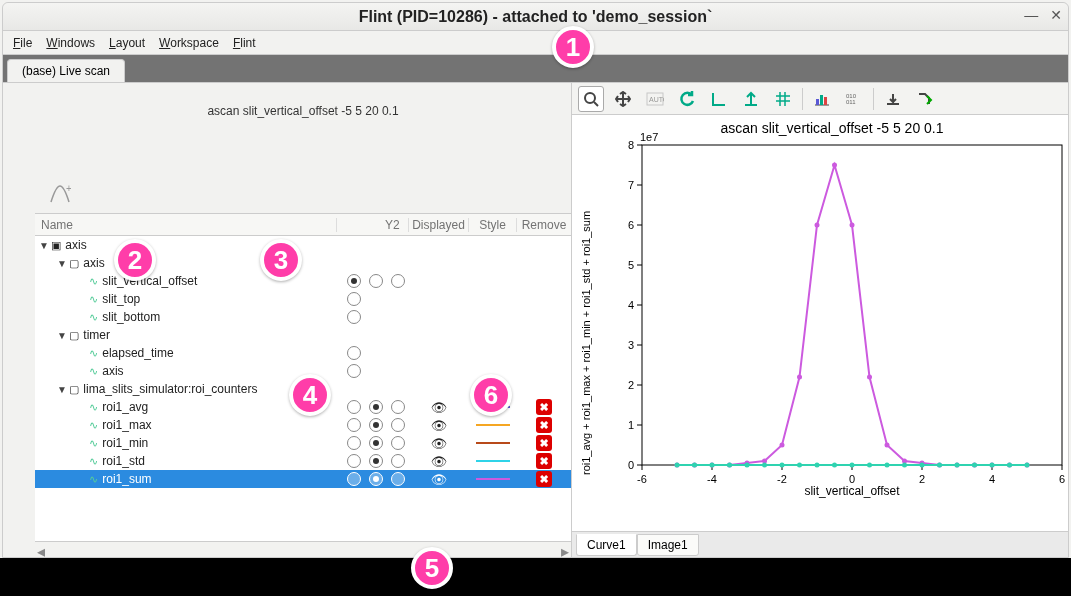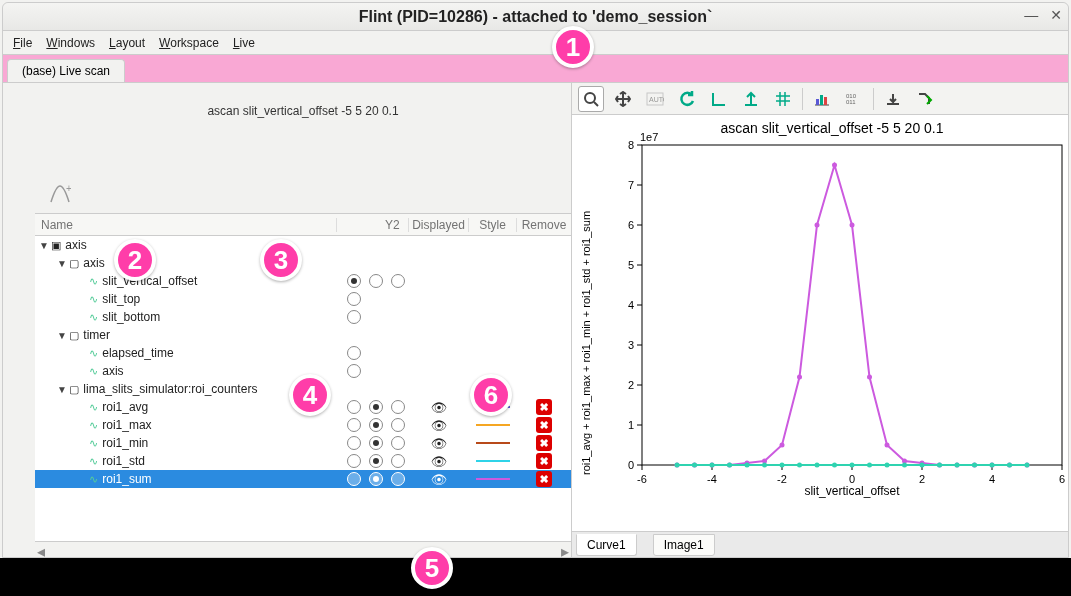--- a/index.html
+++ b/index.html
@@ -4,21 +4,21 @@
 <style>
   * { box-sizing: border-box; margin: 0; padding: 0; font-family: sans-serif; }
   body { background: #f2f2f0; width: 1071px; height: 596px; position: relative; overflow: hidden; }
   .window { width: 1067px; height: 556px; background: #f2f2f0; border: 1px solid #ccc; border-radius: 6px 6px 0 0; margin: 2px auto 0; display: flex; flex-direction: column; }
   .titlebar { height: 28px; display: flex; align-items: center; border-radius: 6px 6px 0 0; background: linear-gradient(#f4f4f2,#e8e8e6); border-bottom: 1px solid #ccc; position: relative; }
   .title { flex: 1; text-align: center; font-size: 16px; font-weight: bold; color: #222; }
   .winctrls { position: absolute; right: 6px; top: 4px; display: flex; gap: 12px; font-size: 14px; color: #555; }
   .menubar { height: 24px; display: flex; align-items: center; gap: 14px; padding: 0 10px; font-size: 12px; color: #222; border-bottom: 1px solid #ccc; }
   .menubar span { text-decoration-color: transparent; }
   .menubar span::first-letter { text-decoration: underline; }
-  .tabbar { height: 28px; display: flex; align-items: flex-end; padding-left: 4px; background: #f9a8d4; border-bottom: 1px solid #ccc; }
+  .tabbar { height: 28px; display: flex; align-items: flex-end; padding-left: 4px; background: #737373; border-bottom: 1px solid #ccc; }
   .tab { background: #f2f2f0; border: 1px solid #ccc; border-bottom: none; border-radius: 4px 4px 0 0; padding: 4px 14px; font-size: 12px; }
   .content { flex: 1; display: flex; padding-left: 32px; }
   .left { width: 537px; display: flex; flex-direction: column; border-right: 1px solid #ccc; }
   .scanhdr { text-align: center; font-size: 12px; color: #333; padding: 4px 0; }
   .peak-icon-row { height: 34px; display: flex; align-items: center; padding-left: 14px; color: #888; }
   .tree-wrap { flex: 1; display: flex; flex-direction: column; border-top: 1px solid #ccc; }
   .colhdr { display: flex; font-size: 12px; color: #737373; border-bottom: 1px solid #ccc; background: #f7f7f5; height: 22px; align-items: center; }
   .colhdr .chn { flex: 1; padding-left: 6px; border-right: 1px solid #ddd; }
   .colhdr .ch { width: 24px; text-align: left; border-right: 1px solid #ddd; }
   .colhdr .chd { width: 60px; text-align: center; border-right: 1px solid #ddd; }
@@ -37,21 +37,21 @@
   .swatch { width: 34px; height: 2px; display: inline-block; }
   .rmx { width: 16px; height: 16px; background: #d00; color: #fff; font-weight: bold; border-radius: 3px; font-size: 11px; display: inline-flex; align-items: center; justify-content: center; }
   .treefoot { height: 16px; border-top: 1px solid #ccc; display: flex; justify-content: space-between; padding: 0 2px; color: #888; }
   .right { flex: 1; display: flex; flex-direction: column; }
   .toolbar { height: 32px; display: flex; align-items: center; gap: 6px; padding: 0 6px; border-bottom: 1px solid #ccc; background: #f3f3f1; }
   .tbtn { width: 26px; height: 26px; display: flex; align-items: center; justify-content: center; border: 1px solid transparent; border-radius: 3px; color: #333; }
   .tbtn.active { background: #fff; border: 1px solid #aaa; }
   .tbtn.green svg { stroke: #0a8; }
   .tsep { width: 1px; height: 22px; background: #ccc; }
   .plotarea { flex: 1; background: #fff; position: relative; }
-  .bottabs { height: 26px; display: flex; align-items: center; background: #eaeaea; border-top: 1px solid #ccc; padding-left: 4px; gap: 16px; }
+  .bottabs { height: 26px; display: flex; align-items: center; background: #eaeaea; border-top: 1px solid #ccc; padding-left: 4px; gap: 0; }
   .bottab { background: #fbfbf9; border: 1px solid #ccc; padding: 3px 10px; font-size: 12px; border-radius: 0 0 3px 3px; }
   .bottab.act { background: #fff; border-top: 1px solid #fff; }
   .ind { display: inline-block; }
   .sig { color: #5c9; font-size: 11px; margin-right: 4px; }
   .tog { font-size: 10px; color: #444; margin-right: 2px; }
   .pico { font-size: 11px; margin-right: 4px; }
   
   .callout { position: absolute; width: 42px; height: 42px; background: #ff3da9; border: 4px solid #fff; border-radius: 50%; color: #fff; font-weight: bold; font-size: 26px; display: flex; align-items: center; justify-content: center; box-shadow: 0 1px 3px rgba(0,0,0,.3); z-index: 50; }
   .bottombar { position: absolute; left: 0; right: 0; bottom: 0; height: 38px; background: #000; }
   .row-sel { background: #2b8be0; color: #fff; }
@@ -68,21 +68,21 @@
     <div class="winctrls">
       <span>—</span>
       <span>✕</span>
     </div>
   </div>
   <div class="menubar">
     <span>File</span>
     <span>Windows</span>
     <span>Layout</span>
     <span>Workspace</span>
-    <span>Live</span>
+    <span>Flint</span>
   </div>
   <div class="tabbar">
     <div class="tab">(base) Live scan</div>
   </div>
   <div class="content">
 
     <div class="left">
       <div style="height:56px; display:flex; flex-direction:column; justify-content:center;">
         <div class="scanhdr">ascan slit_vertical_offset -5 5 20 0.1</div>
       </div>

